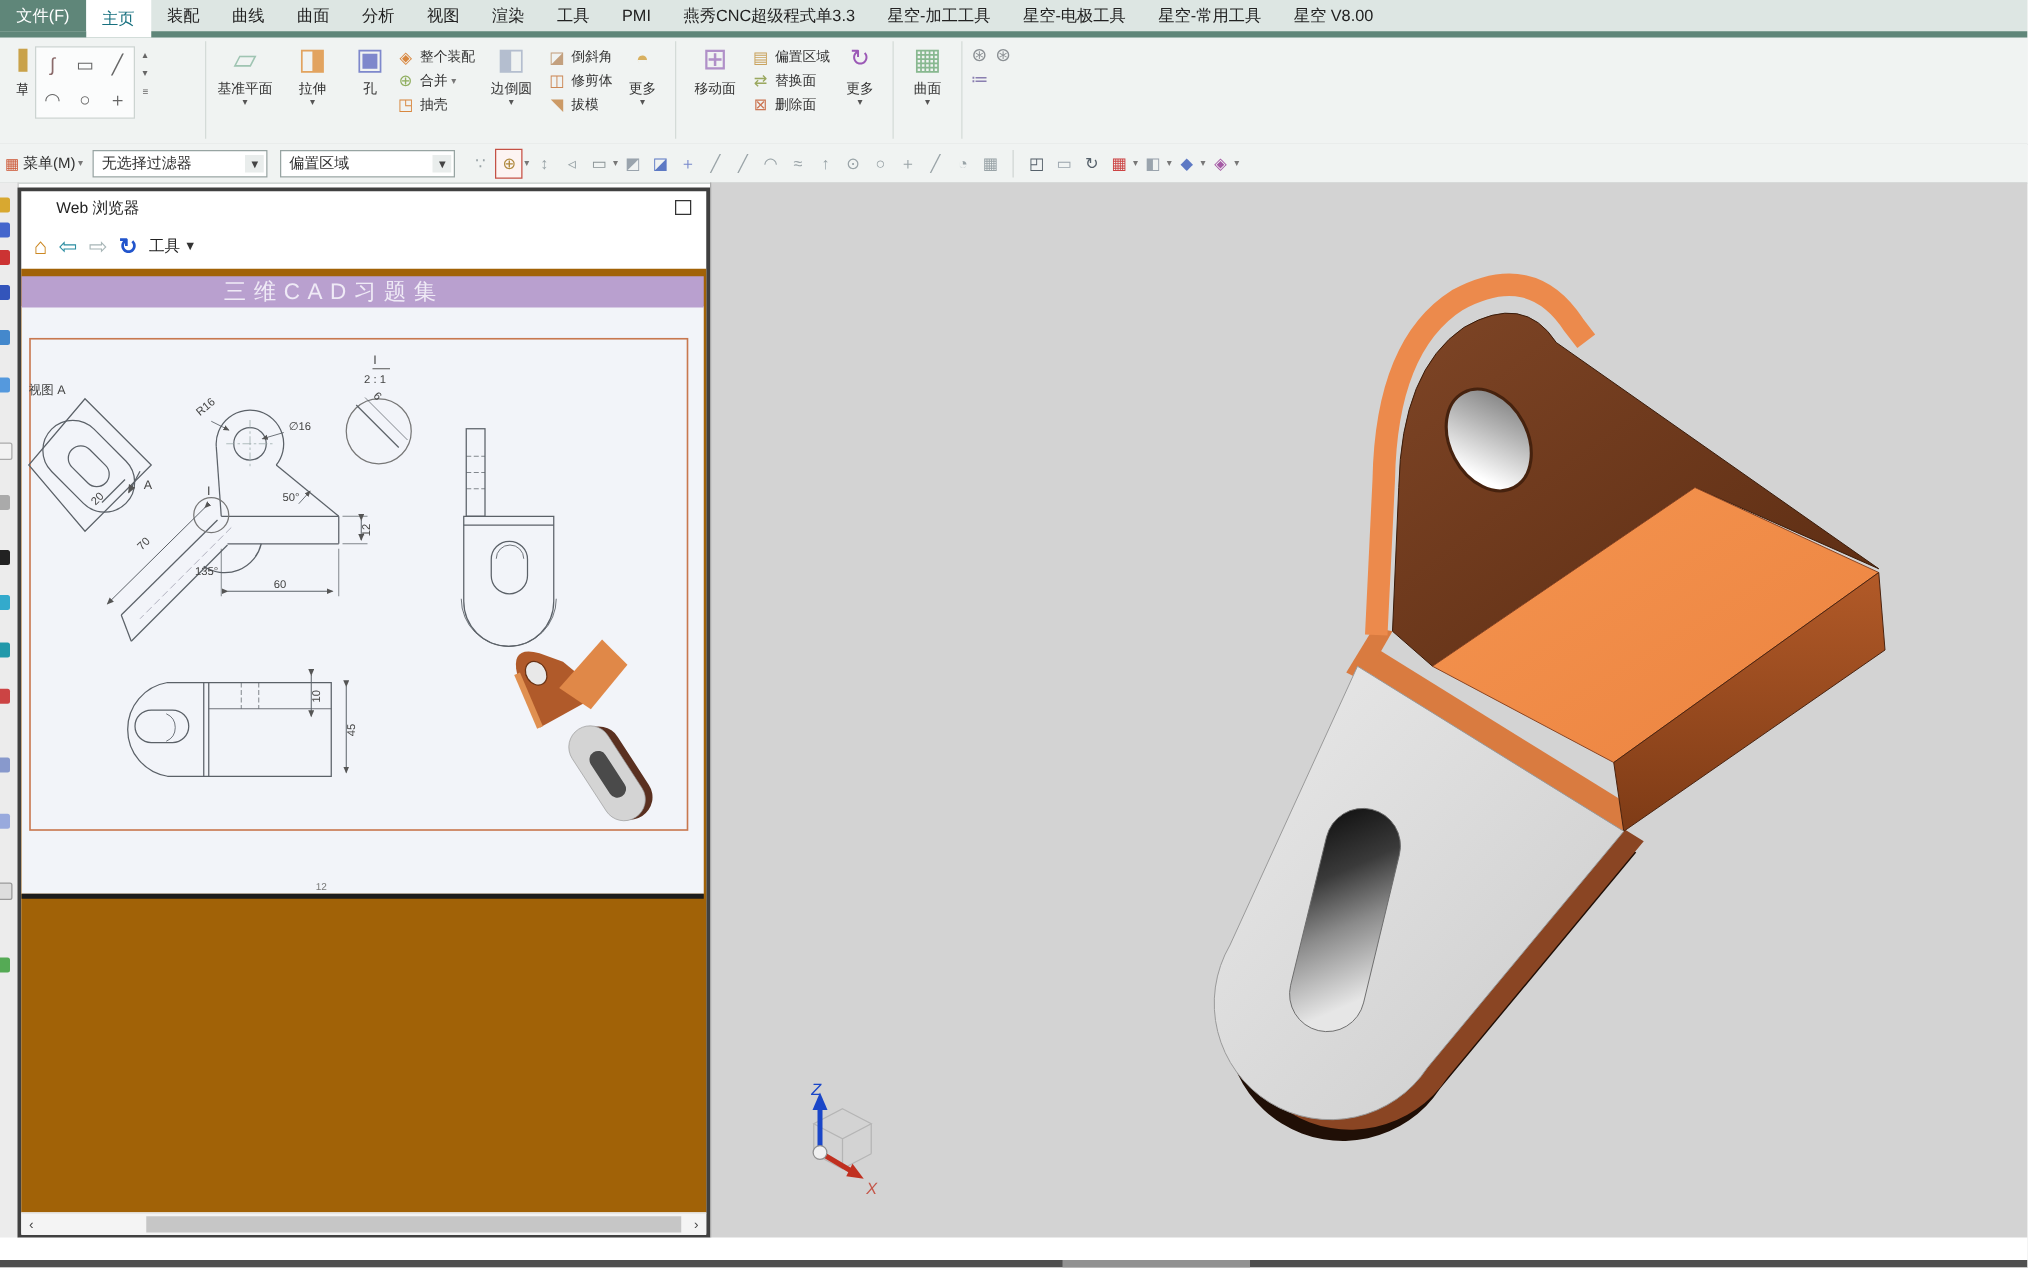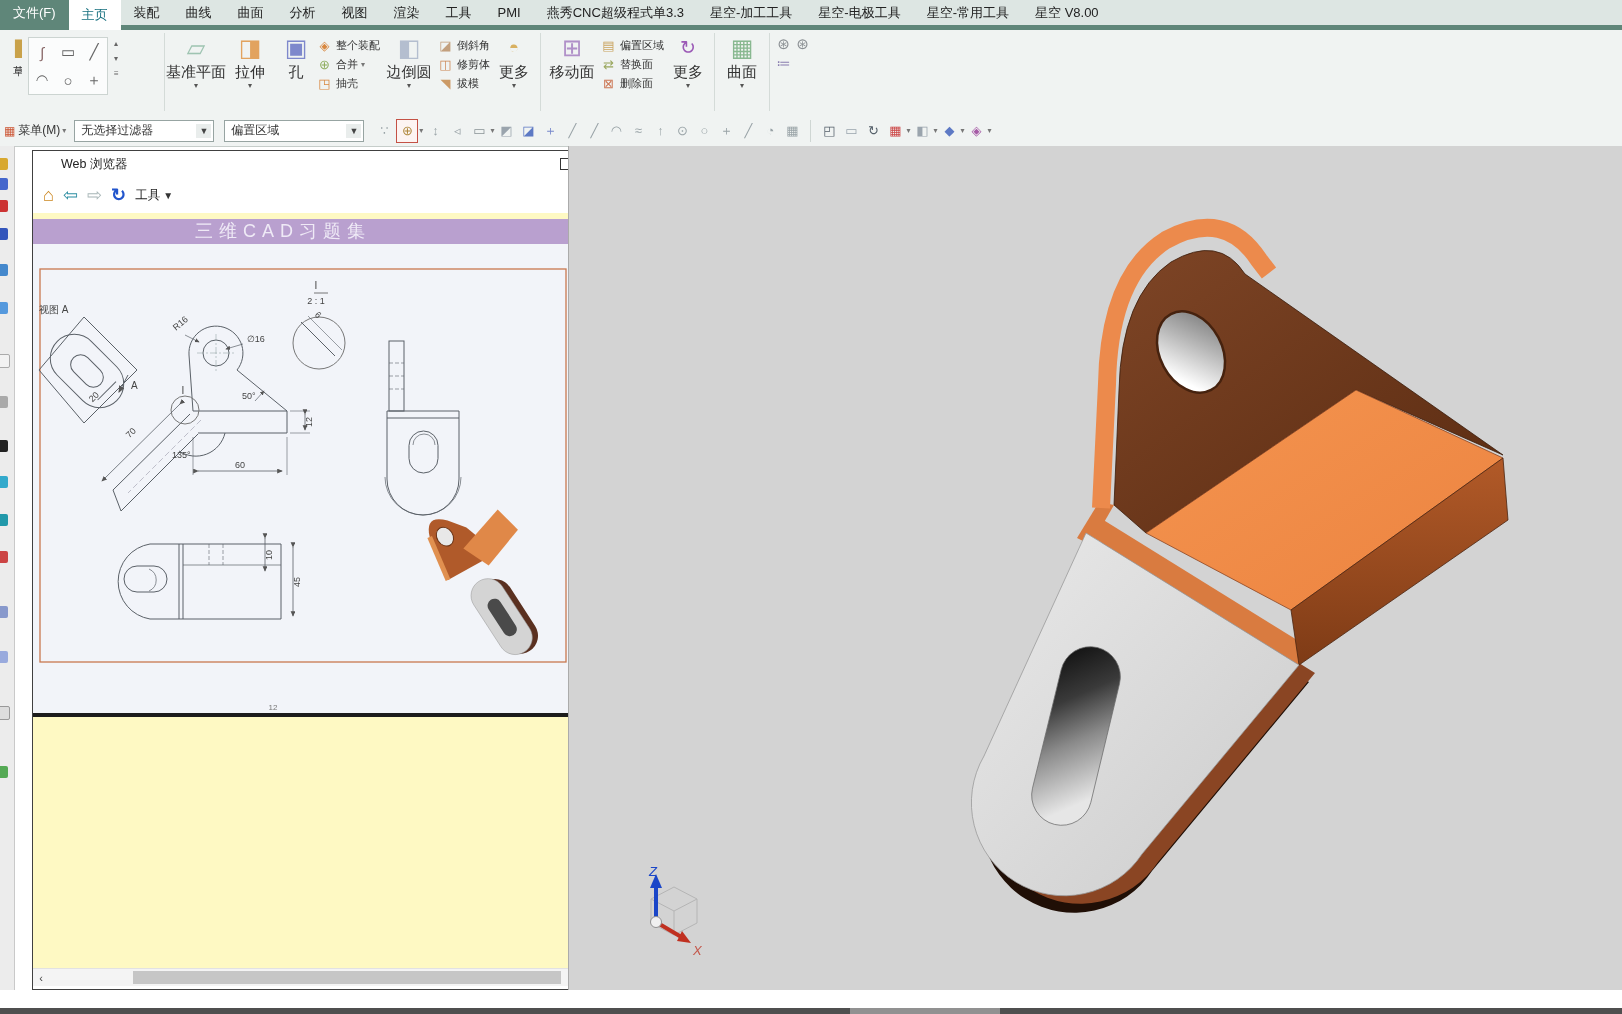--- a/index.html
+++ b/index.html
@@ -13,21 +13,21 @@
   .tab.active{background:#fff;color:#17707f;height:30px;z-index:6;}
 
   
   .ribbon{position:absolute;left:0;top:30px;width:1622px;height:85px;background:#f0f3f2;border-bottom:1px solid #c9d0cd;display:flex;align-items:flex-start;}
   .rgroup{position:relative;height:85px;padding:3px 6px 16px 6px;display:flex;align-items:flex-start;gap:4px;}
   .rsep{width:1px;height:78px;background:#d4dbd8;margin-top:3px;}
   .glabel{position:absolute;left:0;right:14px;bottom:1px;text-align:center;font-size:11px;color:#4a86c0;white-space:nowrap;}
   .gcaret{position:absolute;right:3px;bottom:1px;font-size:9px;color:#555;}
   .bigbtn{width:50px;display:flex;flex-direction:column;align-items:center;cursor:default;}
   .bigbtn .bicon{font-size:24px;line-height:30px;}
-  .bigbtn .blabel{font-size:15px;color:#333;white-space:nowrap;}
+  .bigbtn .blabel{font-size:11px;color:#333;white-space:nowrap;}
   .bigbtn .bcaret{font-size:8px;color:#555;line-height:8px;}
   .stack{display:flex;flex-direction:column;justify-content:flex-start;gap:2px;padding-top:4px;}
   .srow{display:flex;align-items:center;gap:4px;font-size:11px;color:#333;white-space:nowrap;height:17px;}
   .srow .sicon{font-size:13px;width:15px;text-align:center;}
   .sketchbox{border:1px solid #ccd4d1;background:#fbfcfc;display:grid;grid-template-columns:26px 26px 26px;grid-template-rows:28px 28px;margin-top:4px;}
   .sketchbox span{display:flex;align-items:center;justify-content:center;font-size:15px;color:#666;}
   .spincol{display:flex;flex-direction:column;justify-content:center;gap:6px;font-size:8px;color:#666;padding:6px 2px;}
   .partialsliver{width:22px;overflow:hidden;height:80px;}
   .partialsliver .inner{width:48px;display:flex;flex-direction:column;align-items:center;}
   .partialsliver .bicon{font-size:24px;line-height:34px;color:#c9a24a;}
@@ -42,28 +42,28 @@
   .ticon{width:20px;height:22px;display:flex;align-items:center;justify-content:center;font-size:13px;color:#99a3a7;}
   .ticon.hl{border:1px solid #c45145;background:#fdf4f2;color:#b08a3f;}
   .tsep{width:1px;height:22px;background:#cfd6d3;margin:0 6px;}
   .dcaret{font-size:8px;color:#777;margin-left:-1px;}
 
   
   .leftstrip{position:absolute;left:0;top:146px;width:14px;height:844px;background:#ececec;border-right:1px solid #c9c9c9;overflow:hidden;}
   .lsic{position:absolute;left:-5px;width:13px;height:12px;border-radius:2px;}
 
   
-  .panel{position:absolute;left:32px;top:150px;width:554px;height:840px;background:#fff;border:1px solid #404040;box-sizing:border-box;}
+  .panel{position:absolute;left:14px;top:150px;width:554px;height:840px;background:#fff;border:3px solid #404040;box-sizing:border-box;}
   .ptitle{height:26px;display:flex;align-items:center;font-size:12.5px;color:#222;padding-left:28px;position:relative;}
   .pmax{position:absolute;right:12px;top:7px;width:11px;height:10px;border:1.5px solid #333;}
   .pnav{height:36px;display:flex;align-items:center;gap:9px;padding:0 10px;}
   .navic{font-size:18px;line-height:18px;}
   .addr{flex:0 0 335px;height:20px;border:1px solid #7e8e90;font-size:11px;padding:1px 5px;color:#222;font-family:"Liberation Sans",sans-serif;}
   .toolsdd{display:flex;align-items:center;gap:4px;font-size:12.5px;color:#222;}
-  .pcontent{height:755px;background:#fef9c3;overflow:hidden;}
+  .pcontent{height:755px;background:#a16207;overflow:hidden;}
   .pscroll{height:17px;display:flex;align-items:center;background:#f4f4f4;border-top:1px solid #e2e2e2;position:relative;}
   .sbtn{width:16px;text-align:center;font-size:11px;color:#444;}
   .sthumb{position:absolute;left:100px;width:428px;top:2px;bottom:2px;background:#c6c6c6;}
 
   
   .viewport{position:absolute;left:568px;top:146px;width:1054px;height:844px;background:#d3d3d3;border-left:1px solid #ababab;box-sizing:border-box;}
 
   
   .botbar{position:absolute;left:0;top:1008px;width:1622px;height:6px;background:#4f4f4f;}
   .botseg{position:absolute;left:850px;top:0;width:150px;height:6px;background:#919191;}

